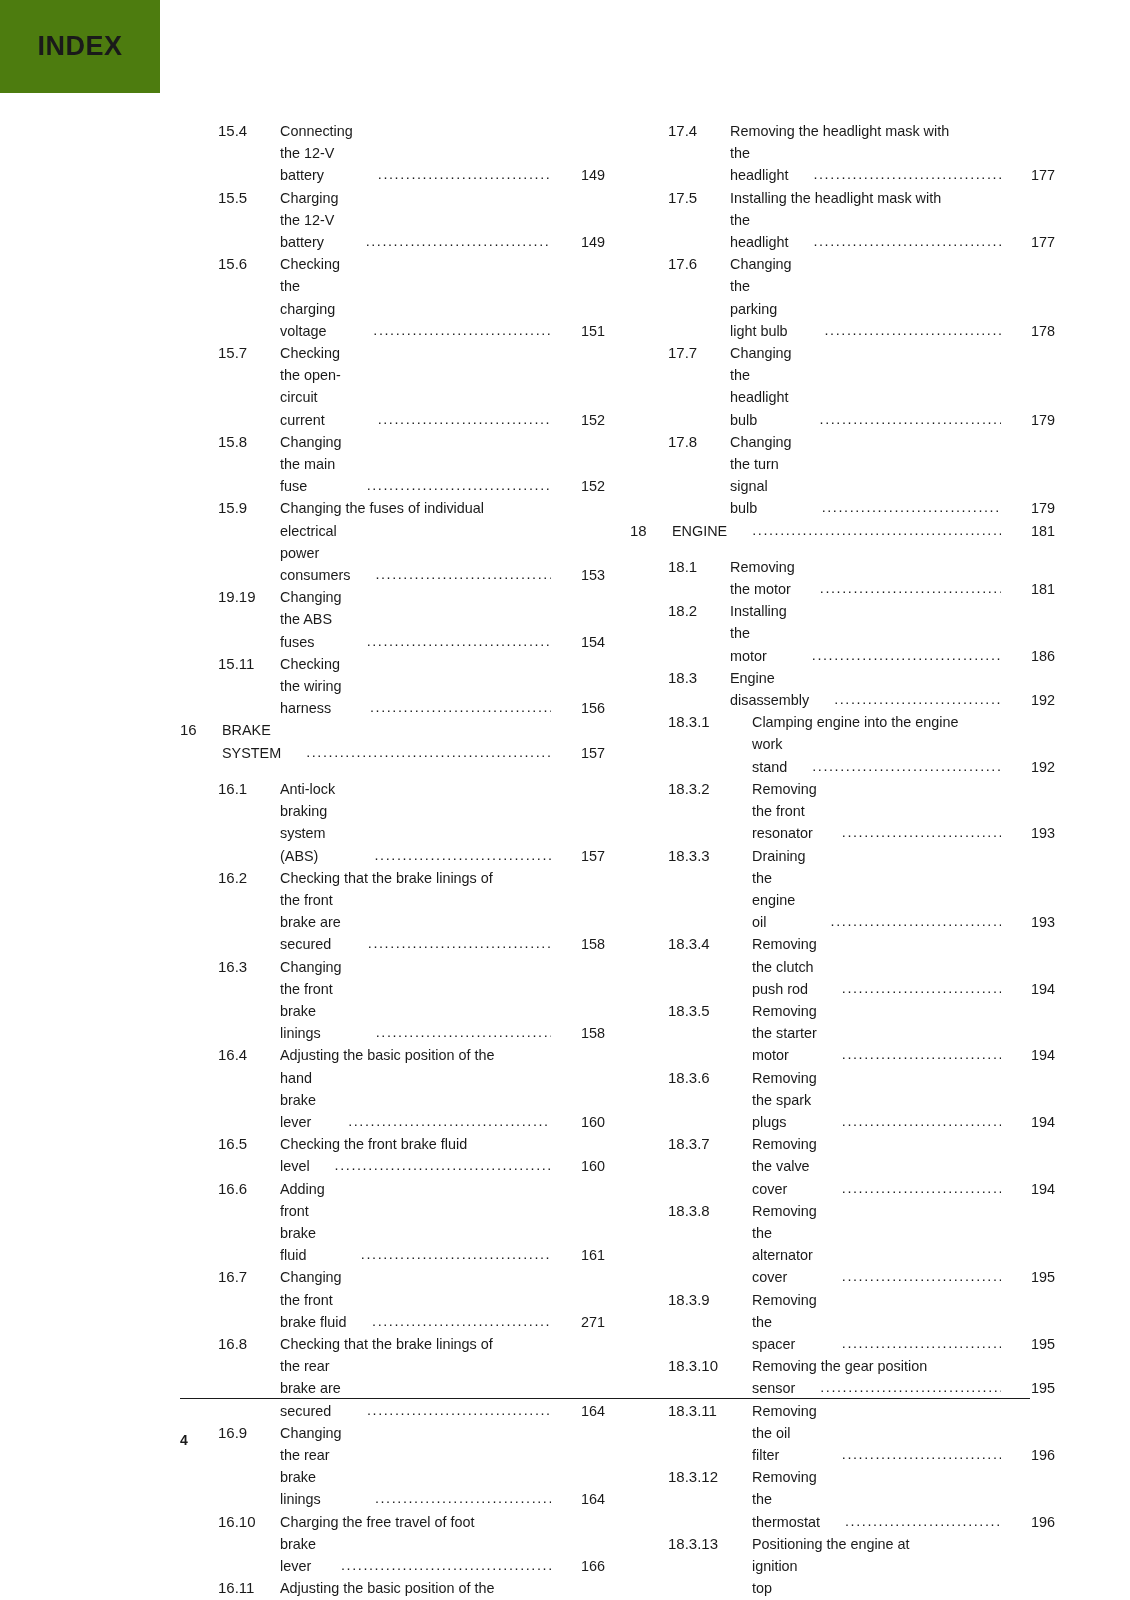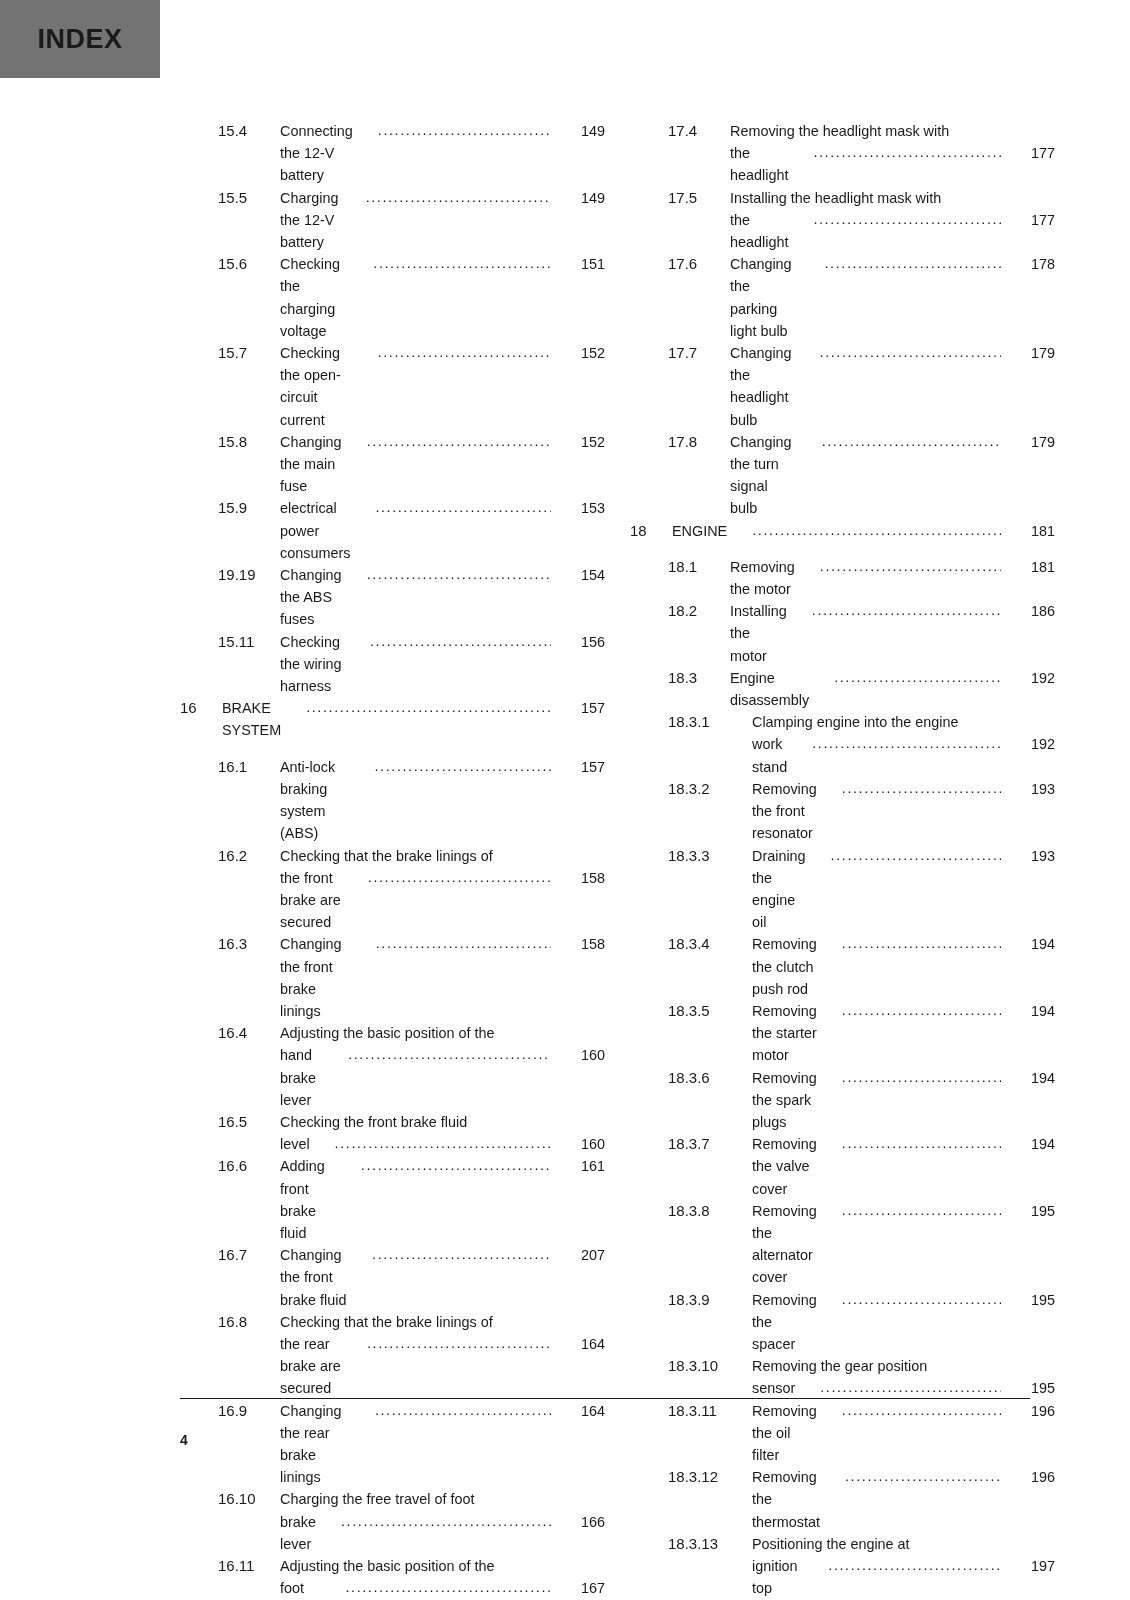--- a/index.html
+++ b/index.html
@@ -20,22 +20,22 @@
     width: 1130px;
     height: 1600px;
     box-sizing: border-box;
   }
   
   .header-tab {
     position: absolute;
     left: 0;
     top: 0;
     width: 160px;
-    height: 78px;
-    background: #737373;
+    height: 93px;
+    background: #4d7c0f;
     display: flex;
     align-items: center;
     justify-content: center;
   }
   .header-tab-label {
     font-size: 27px;
     font-weight: bold;
     letter-spacing: 0.5px;
     color: #1a1a1a;
   }
@@ -82,21 +82,21 @@
   .lvl0 > .num { width: 42px; margin-left: 0px; }
   .lvl1 > .num { width: 62px; margin-left: 38px; }
   .lvl2 > .num { width: 84px; margin-left: 38px; }
   .body {
     flex: 1 1 auto;
     position: relative;
     min-width: 0;
   }
   .title-line {
     display: flex;
-    align-items: flex-start;
+    align-items: flex-end;
     width: 100%;
     gap: 21px;
   }
   .title-text {
     white-space: pre-wrap;
   }
   .dots {
     flex: 1 1 auto;
     overflow: hidden;
     white-space: nowrap;
@@ -192,20 +192,23 @@
             <div class="title-line">
               <span class="title-text">Changing the main fuse</span>
               <span class="dots">..........................................................................................</span>
               <span class="pg">152</span>
             </div>
           </div>
         </div>
         <div class="entry lvl1">
           <div class="num">15.9</div>
           <div class="body">
+            <div class="cont">
+              <span class="title-text">Changing the fuses of individual</span>
+            </div>
             <div class="title-line">
               <span class="title-text">electrical power consumers</span>
               <span class="dots">..........................................................................................</span>
               <span class="pg">153</span>
             </div>
           </div>
         </div>
         <div class="entry lvl1">
           <div class="num">19.19</div>
           <div class="body">
@@ -304,21 +307,21 @@
               <span class="pg">161</span>
             </div>
           </div>
         </div>
         <div class="entry lvl1">
           <div class="num">16.7</div>
           <div class="body">
             <div class="title-line">
               <span class="title-text">Changing the front brake fluid</span>
               <span class="dots">..........................................................................................</span>
-              <span class="pg">207</span>
+              <span class="pg">271</span>
             </div>
           </div>
         </div>
         <div class="entry lvl1">
           <div class="num">16.8</div>
           <div class="body">
             <div class="cont">
               <span class="title-text">Checking that the brake linings of</span>
             </div>
             <div class="title-line">

